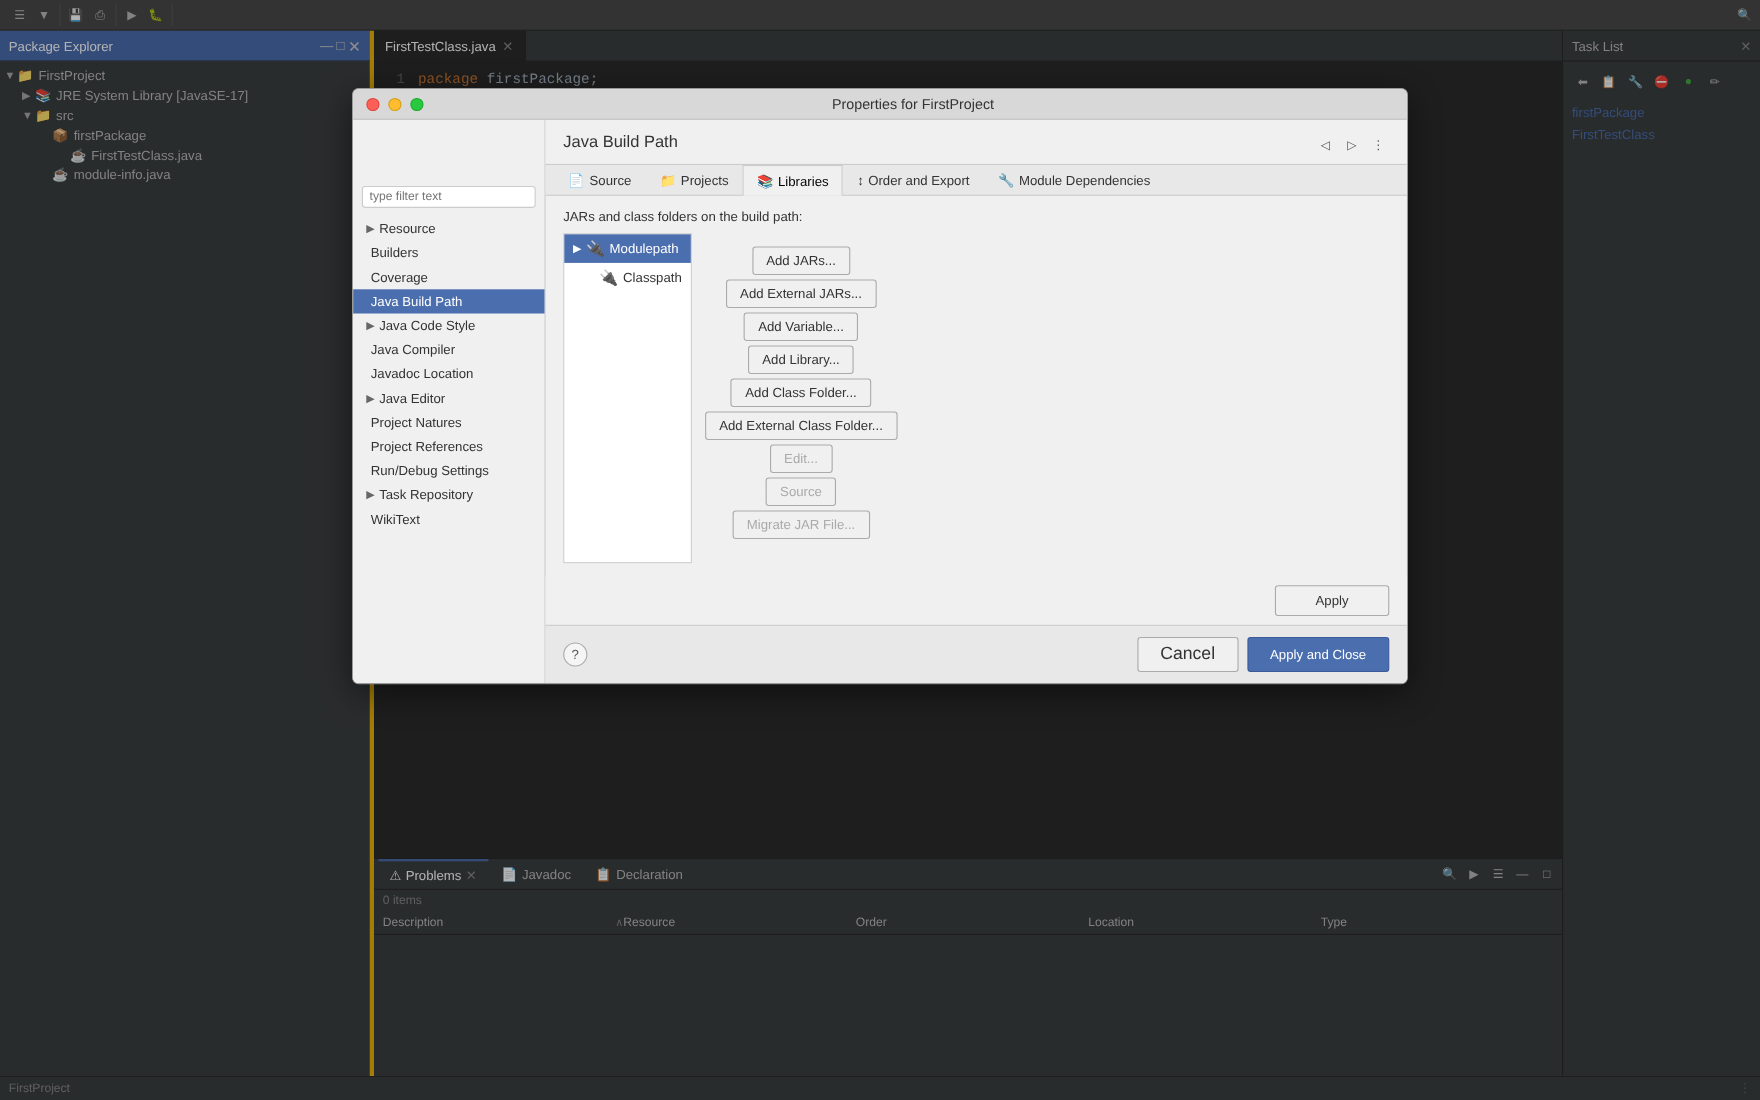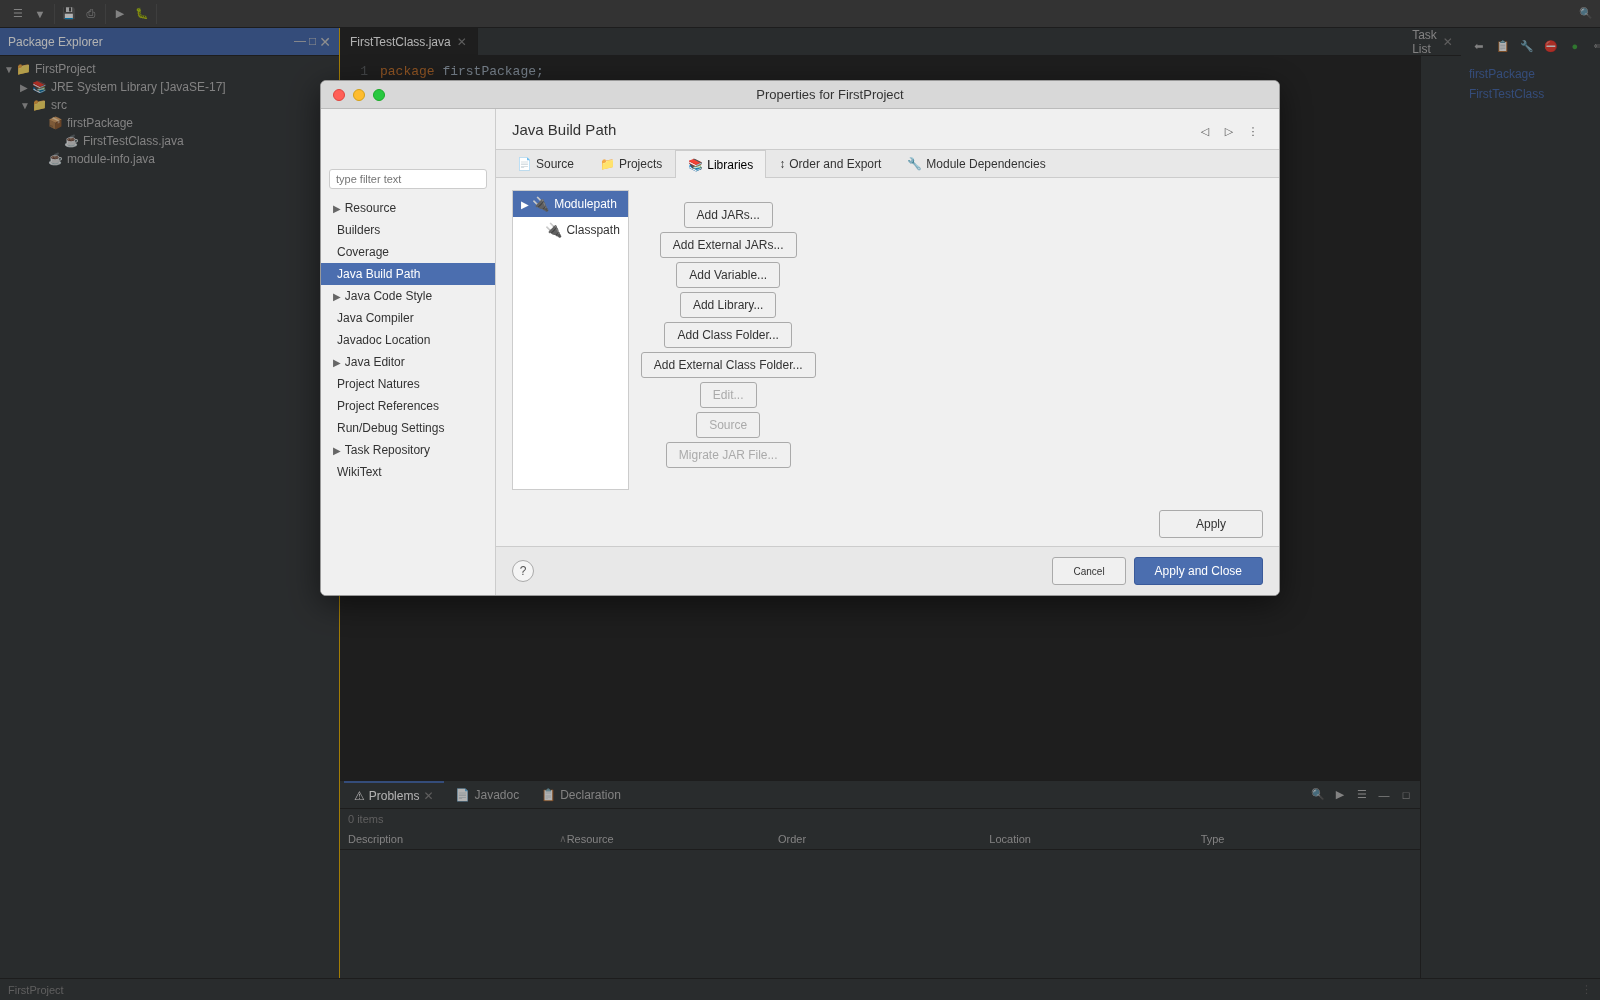--- a/index.html
+++ b/index.html
@@ -7,21 +7,21 @@
 
     
     .toolbar { background: #4a4a4a; height: 28px; display: flex; align-items: center; padding: 0 4px; border-bottom: 1px solid #2a2a2a; }
     .toolbar-group { display: flex; align-items: center; gap: 2px; padding: 0 4px; border-right: 1px solid #5a5a5a; }
     .toolbar-btn { width: 20px; height: 20px; background: transparent; border: none; color: #bbb; cursor: pointer; display: flex; align-items: center; justify-content: center; font-size: 11px; border-radius: 2px; }
 
     
     .main-area { display: flex; height: calc(1000px - 28px); }
 
     
-    .left-panel { width: 340px; background: #737373; border-right: 1px solid #eab308; display: flex; flex-direction: column; }
+    .left-panel { width: 340px; background: #737373; border-right: 4px solid #eab308; display: flex; flex-direction: column; }
     .panel-tab { height: 28px; background: #4b6eaf; display: flex; align-items: center; padding: 0 8px; gap: 6px; color: #fff; font-size: 12px; border-bottom: 1px solid #2a2a2a; }
     .panel-tab-label { flex: 1; }
     .panel-tab-close { cursor: pointer; color: #ccc; font-size: 14px; }
     .panel-tab-icons { display: flex; gap: 3px; }
 
     .tree-area { flex: 1; background: #3c3f41; overflow-y: auto; padding: 4px 0; }
     .tree-item { display: flex; align-items: center; padding: 2px 4px; cursor: pointer; color: #bbb; white-space: nowrap; }
     .tree-item .arrow { width: 12px; display: inline-block; color: #aaa; font-size: 10px; }
     .tree-item .icon { margin-right: 4px; }
 
@@ -43,21 +43,21 @@
     .bottom-tab-bar { height: 28px; background: #3c3f41; display: flex; align-items: center; border-bottom: 1px solid #2a2a2a; padding: 0 4px; gap: 2px; }
     .bottom-tab { height: 28px; padding: 0 10px; display: flex; align-items: center; gap: 4px; color: #bbb; cursor: pointer; font-size: 12px; }
     .bottom-tab.active { border-top: 2px solid #4b6eaf; color: #fff; }
     .bottom-tab-close { color: #888; cursor: pointer; }
     .bottom-content { flex: 1; background: #3c3f41; overflow: auto; }
     .items-count { padding: 4px 8px; color: #888; font-size: 11px; }
     .table-header { display: flex; background: #3c3f41; border-bottom: 1px solid #2a2a2a; padding: 4px 8px; color: #bbb; font-size: 11px; }
     .table-col { flex: 1; }
 
     
-    .right-panel { width: 180px; background: #3c3f41; border-left: 1px solid #2a2a2a; display: flex; flex-direction: row; justify-content: center; }
+    .right-panel { width: 180px; background: #3c3f41; border-left: 1px solid #2a2a2a; display: flex; flex-direction: column; justify-content: center; }
     .right-panel-tab { height: 28px; background: #3c3f41; display: flex; align-items: center; padding: 0 8px; border-bottom: 1px solid #2a2a2a; color: #bbb; font-size: 12px; gap: 6px; }
     .right-panel-content { flex: 1; padding: 8px; color: #bbb; font-size: 12px; }
     .right-panel-item { padding: 3px 0; color: #4b6eaf; cursor: pointer; }
 
     
     .status-bar { height: 22px; background: #3c3f41; border-top: 1px solid #2a2a2a; display: flex; align-items: center; padding: 0 8px; color: #888; font-size: 11px; position: fixed; bottom: 0; width: 1600px; }
 
     
     .modal-overlay { position: fixed; top: 0; left: 0; width: 1600px; height: 1000px; background: rgba(0,0,0,0.3); display: flex; align-items: flex-start; justify-content: center; padding-top: 80px; z-index: 100; }
 
@@ -104,21 +104,21 @@
     .build-path-buttons { display: flex; flex-direction: column; gap: 4px; padding: 12px; min-width: 160px; align-items: center; }
     .build-btn { padding: 5px 12px; background: #f0f0f0; border: 1px solid #aaa; border-radius: 3px; cursor: pointer; font-size: 12px; color: #333; text-align: center; white-space: nowrap; }
     .build-btn:disabled, .build-btn.disabled { color: #aaa; cursor: default; }
 
     .modal-content-row { display: flex; }
 
     .modal-footer { padding: 10px 16px; border-top: 1px solid #ccc; background: #e8e8e8; display: flex; align-items: center; justify-content: space-between; }
     .modal-footer-right { display: flex; gap: 8px; }
     .modal-help { width: 22px; height: 22px; border: 1px solid #aaa; border-radius: 50%; display: flex; align-items: center; justify-content: center; font-size: 12px; color: #555; cursor: pointer; background: #f5f5f5; }
 
-    .btn-cancel { padding: 6px 20px; background: #f0f0f0; border: 1px solid #aaa; border-radius: 3px; cursor: pointer; font-size: 10px; color: #333; }
+    .btn-cancel { padding: 6px 20px; background: #f0f0f0; border: 1px solid #aaa; border-radius: 3px; cursor: pointer; font-size: 16px; color: #333; }
     .btn-apply { padding: 6px 36px; background: #f0f0f0; border: 1px solid #aaa; border-radius: 3px; cursor: pointer; font-size: 12px; color: #333; }
     .btn-apply-close { padding: 6px 20px; background: #4b6eaf; border: 1px solid #3a5a9a; border-radius: 3px; cursor: pointer; font-size: 12px; color: #fff; font-weight: 500; }
   </style>
 </head>
 <body>
 
 <div class="toolbar">
   <div class="toolbar-group">
     <button class="toolbar-btn">☰</button>
     <button class="toolbar-btn">▼</button>
@@ -357,20 +357,21 @@
             <span>↕</span>
             <span>Order and Export</span>
           </div>
           <div class="modal-tab">
             <span>🔧</span>
             <span>Module Dependencies</span>
           </div>
         </div>
 
         <div class="modal-content-area">
+          <div class="build-path-label">JARs and class folders on the build path:</div>
           <div class="modal-content-row">
             <div class="build-path-list">
               <div class="build-path-item selected">
                 <span class="item-arrow">▶</span>
                 <span class="item-icon">🔌</span>
                 <span>Modulepath</span>
               </div>
               <div class="build-path-item" style="padding-left:32px;">
                 <span class="item-icon">🔌</span>
                 <span>Classpath</span>

